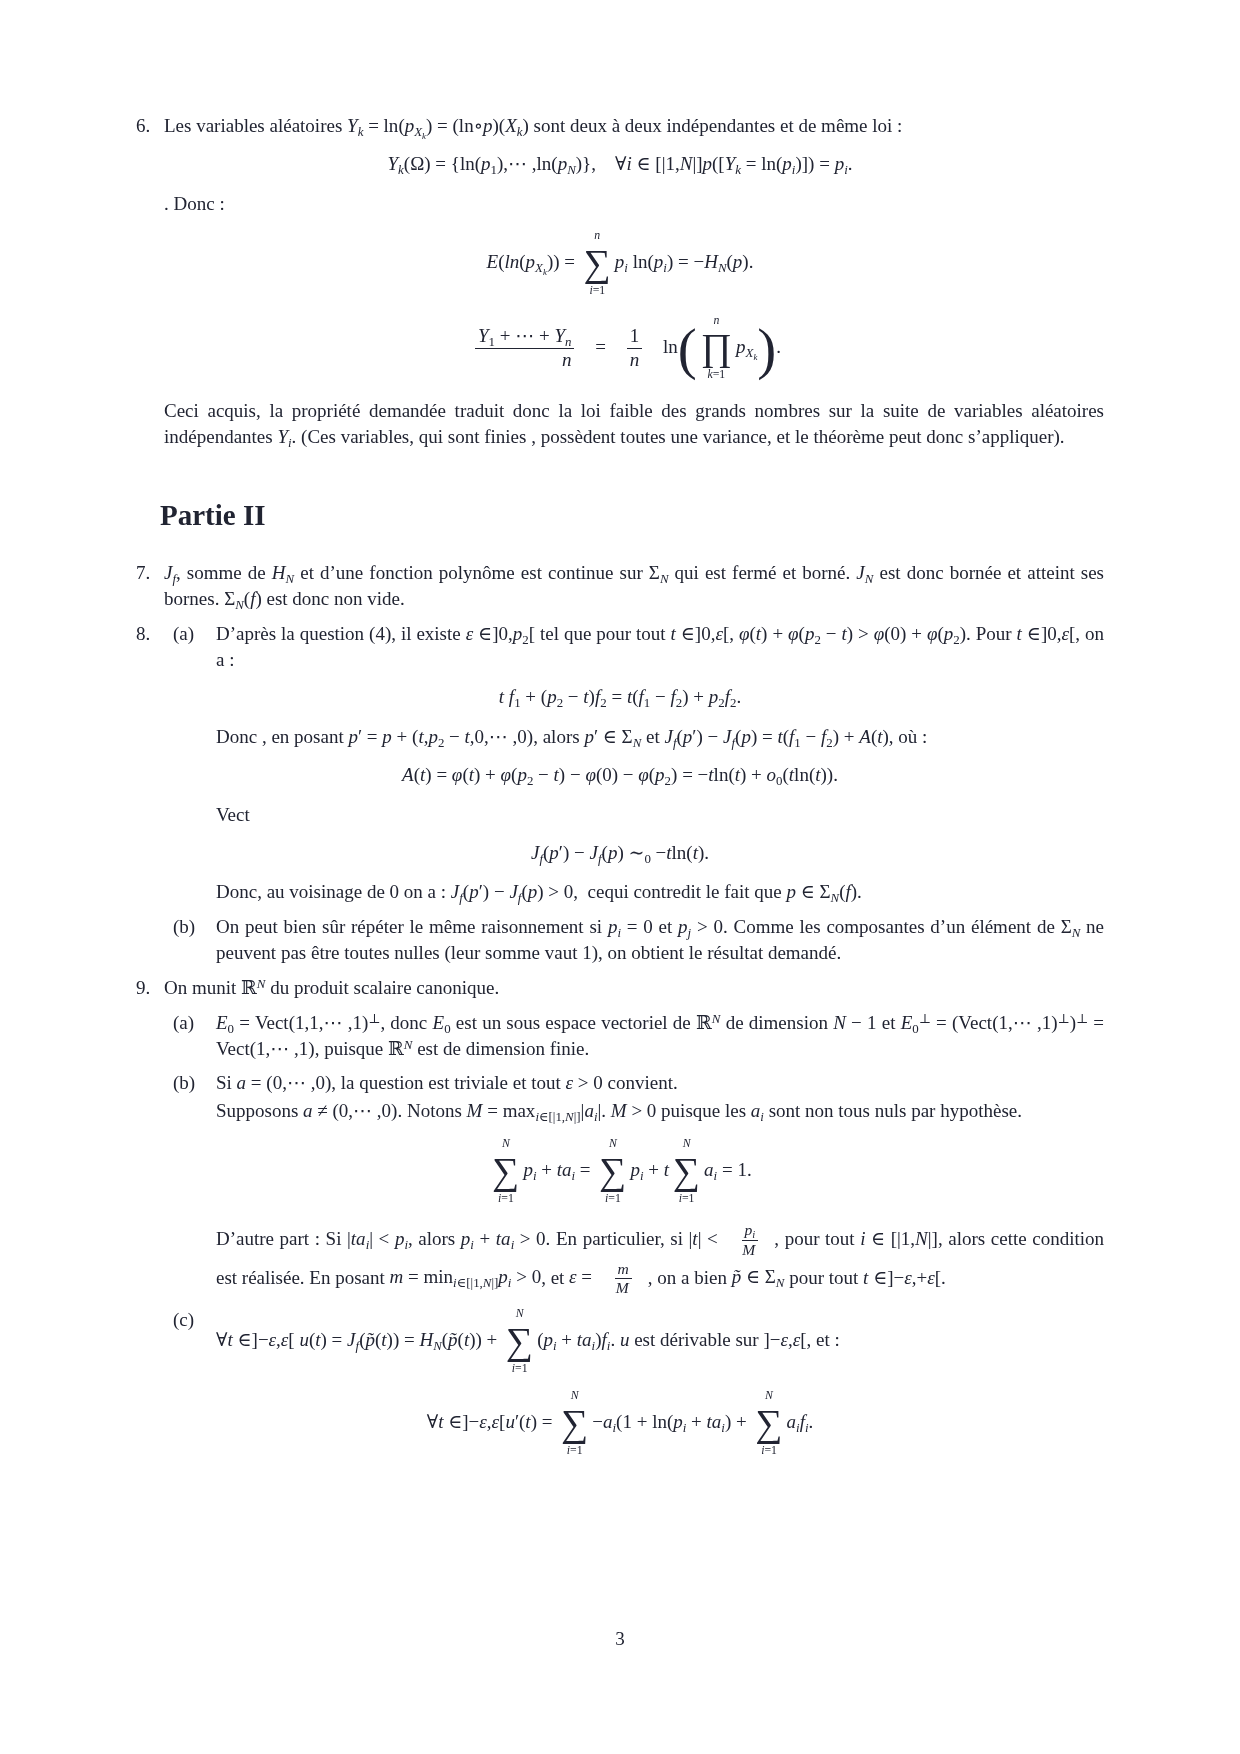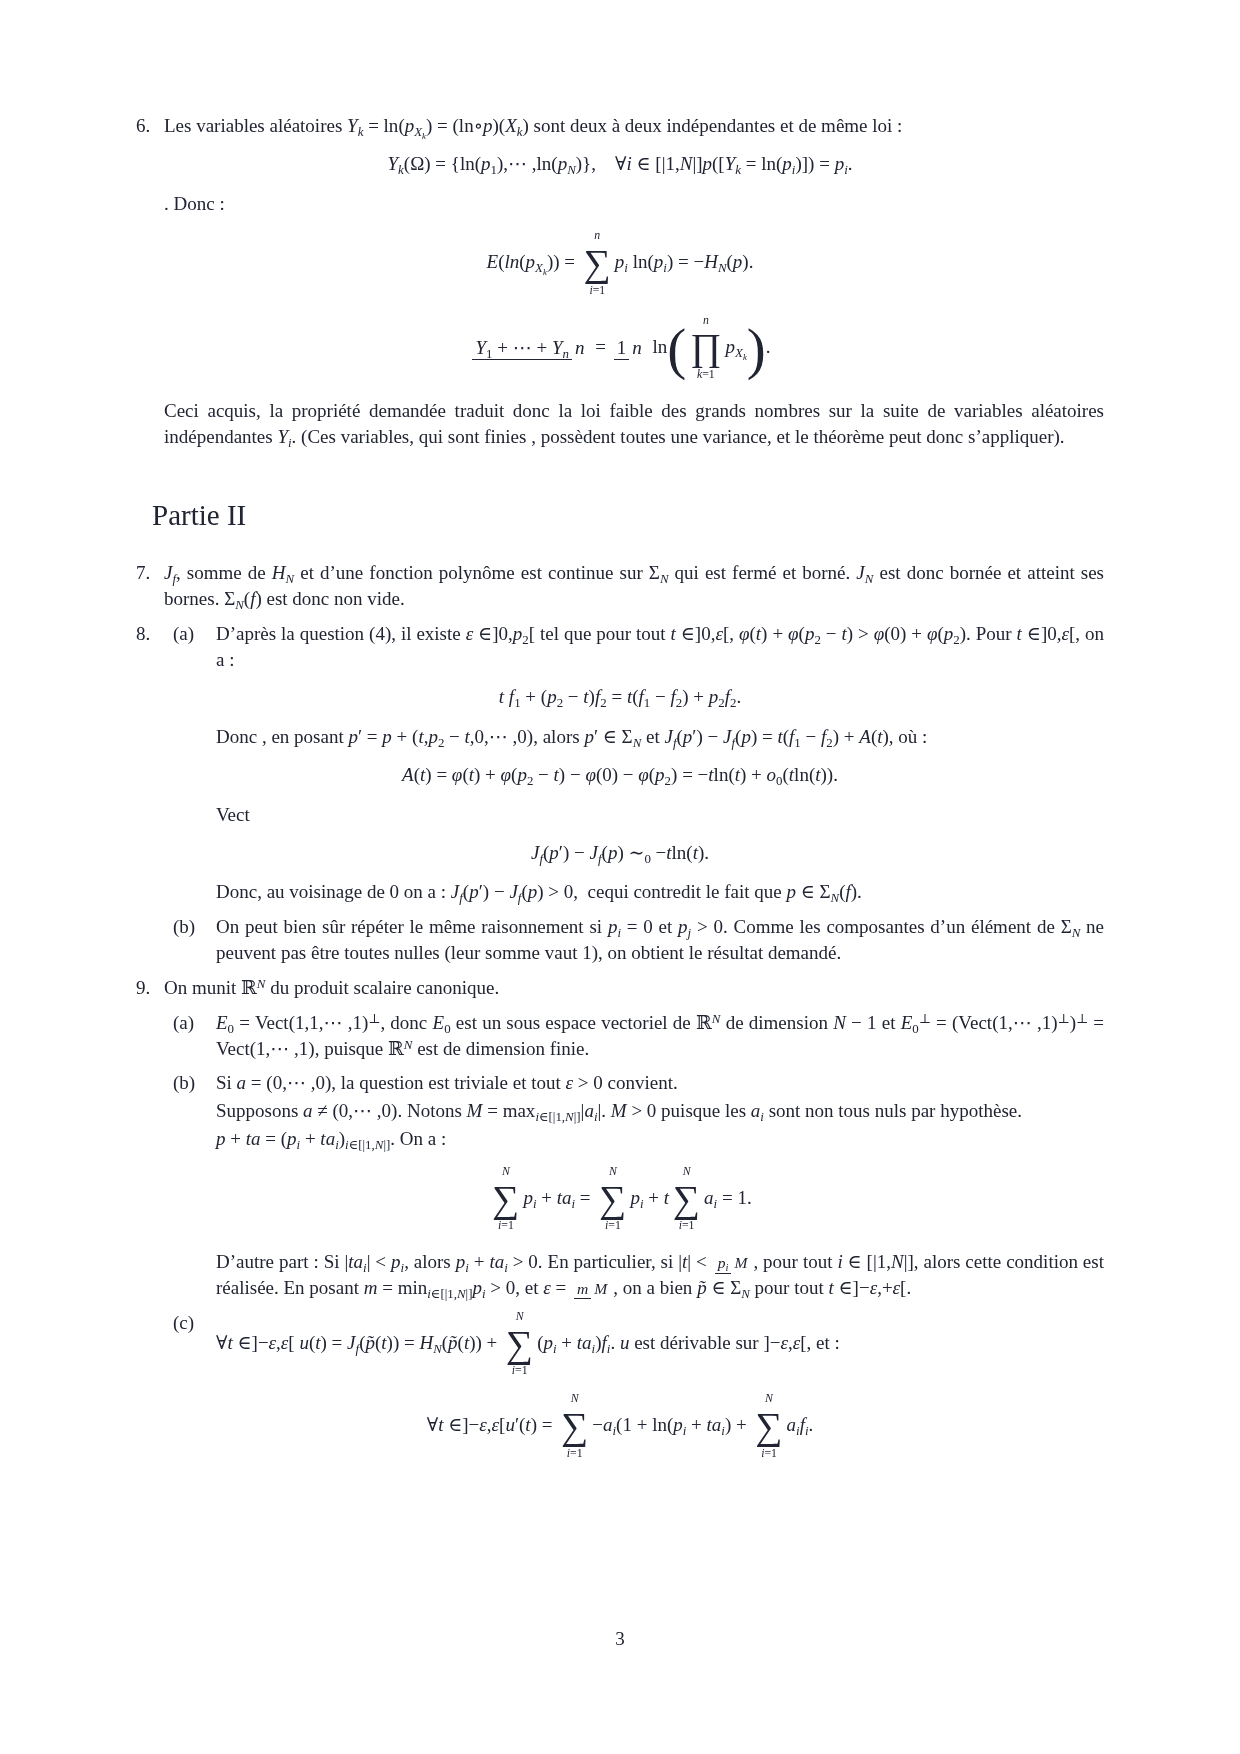--- a/index.html
+++ b/index.html
@@ -27,31 +27,31 @@
   .lab1 { position: absolute; left: 0;    top: 0; }
   .lab2 { position: absolute; left: 37px; top: 0; }
 
   .blk.item { margin-top: 9px; }
   .blk.para { margin-top: 2px; }
 
   .blk.eq { margin: 13px 0 15px; }
   .blk.eq .bd { margin-left: 0; text-align: center; line-height: 1.25; }
 
   .blk.heading { margin: 46px 0 25px; }
-  .blk.heading .bd { margin-left: 16px; font-size: 29px; font-weight: 400; text-align: left; }
+  .blk.heading .bd { margin-left: 24px; font-size: 29px; font-weight: 700; text-align: left; }
 
   .it { font-style: italic; }
   .rm { font-style: normal; }
 
   .msub { font-size: 68%; vertical-align: -0.3em;  line-height: 0; }
   .msup { font-size: 68%; vertical-align:  0.48em; line-height: 0; }
 
   .frac {
-    display: inline-flex; flex-direction: row; align-items: flex-start;
-    vertical-align: middle; margin: 0 3px; line-height: 1.2;
+    display: inline-flex; flex-direction: column; align-items: flex-end;
+    vertical-align: middle; margin: 0 16px; line-height: 1.2;
   }
   .para .frac, .item .frac { font-size: 82%; }
   .fnum { display: block; padding: 0 3px; border-bottom: 1px solid currentColor; }
   .fden { display: block; padding: 0 3px; }
 
   .bigop {
     display: inline-flex; flex-direction: column; align-items: center;
     vertical-align: middle; margin: 0 4px;
   }
   .bop  { font-size: 200%; line-height: 1.05; font-style: normal; }
@@ -147,23 +147,20 @@
         <span class="lab2">(a)</span>
         <div class="bd"><span class="mm"><span class="it">E</span><span class="msub">0</span> = <span class="rm">Vect</span>(1,1,⋯ ,1)<span class="msup">⊥</span></span>, donc <span class="mm"><span class="it">E</span><span class="msub">0</span></span> est un sous espace vectoriel de <span class="mm">ℝ<span class="msup"><span class="it">N</span></span></span> de dimension <span class="mm"><span class="it">N</span> − 1</span> et <span class="mm"><span class="it">E</span><span class="msub">0</span><span class="msup">⊥</span> = (<span class="rm">Vect</span>(1,⋯ ,1)<span class="msup">⊥</span>)<span class="msup">⊥</span> = <span class="rm">Vect</span>(1,⋯ ,1)</span>, puisque <span class="mm">ℝ<span class="msup"><span class="it">N</span></span></span> est de dimension finie.</div>
       </div>
       <div class="blk item ind1">
         <span class="lab2">(b)</span>
         <div class="bd">Si <span class="mm"><span class="it">a</span> = (0,⋯ ,0)</span>, la question est triviale et tout <span class="mm"><span class="it">ε</span> &gt; 0</span> convient.</div>
       </div>
       <div class="blk para ind1">
         <div class="bd">Supposons <span class="mm"><span class="it">a</span> ≠ (0,⋯ ,0)</span>. Notons <span class="mm"><span class="it">M</span> = <span class="rm">max</span><span class="msub"><span class="it">i</span>∈[|1,<span class="it">N</span>|]</span>|<span class="it">a</span><span class="msub"><span class="it">i</span></span>|</span>. <span class="mm"><span class="it">M</span> &gt; 0</span> puisque les <span class="mm"><span class="it">a</span><span class="msub"><span class="it">i</span></span></span> sont non tous nuls par hypothèse.</div>
       </div>
-      <div class="blk para ind1">
-        <div class="bd"><span class="mm"><span class="it">p</span> + <span class="it">ta</span> = (<span class="it">p</span><span class="msub"><span class="it">i</span></span> + <span class="it">ta</span><span class="msub"><span class="it">i</span></span>)<span class="msub"><span class="it">i</span>∈[|1,<span class="it">N</span>|]</span></span>. On a :</div>
-      </div>
       <div class="blk eq ind0">
         <div class="bd"><span class="bigop">
             <span class="blim"><span class="it">N</span></span>
             <span class="bop">∑</span>
             <span class="blim"><span class="it">i</span>=1</span>
           </span><span class="it">p</span><span class="msub"><span class="it">i</span></span> + <span class="it">ta</span><span class="msub"><span class="it">i</span></span> = <span class="bigop">
             <span class="blim"><span class="it">N</span></span>
             <span class="bop">∑</span>
             <span class="blim"><span class="it">i</span>=1</span>
           </span><span class="it">p</span><span class="msub"><span class="it">i</span></span> + <span class="it">t</span><span class="bigop">

